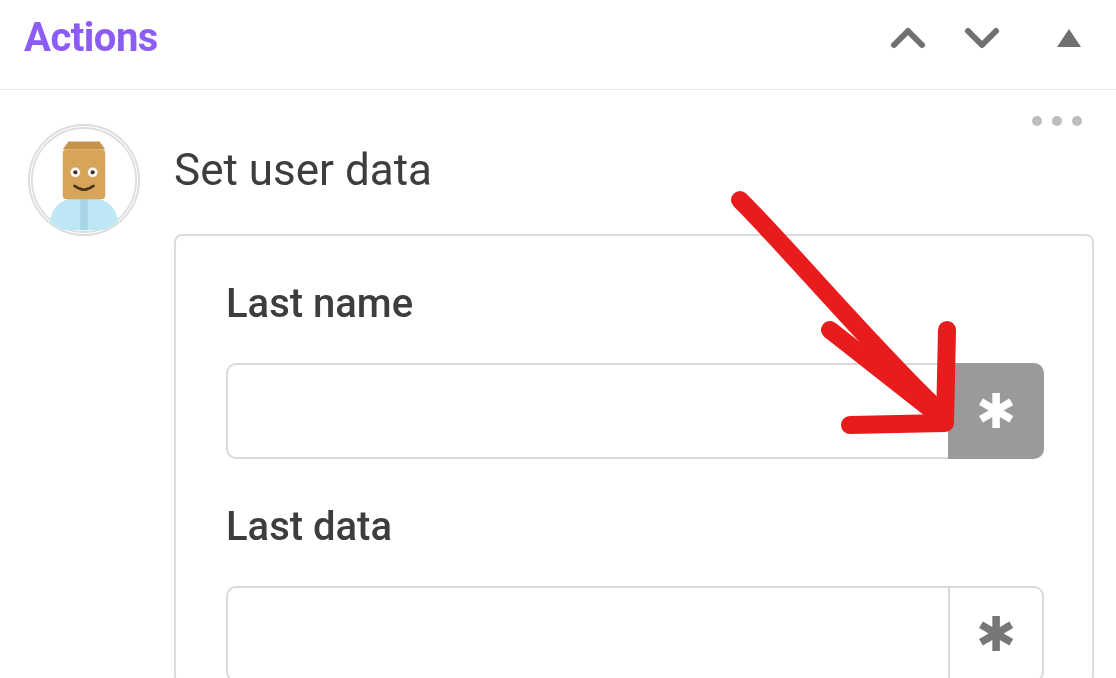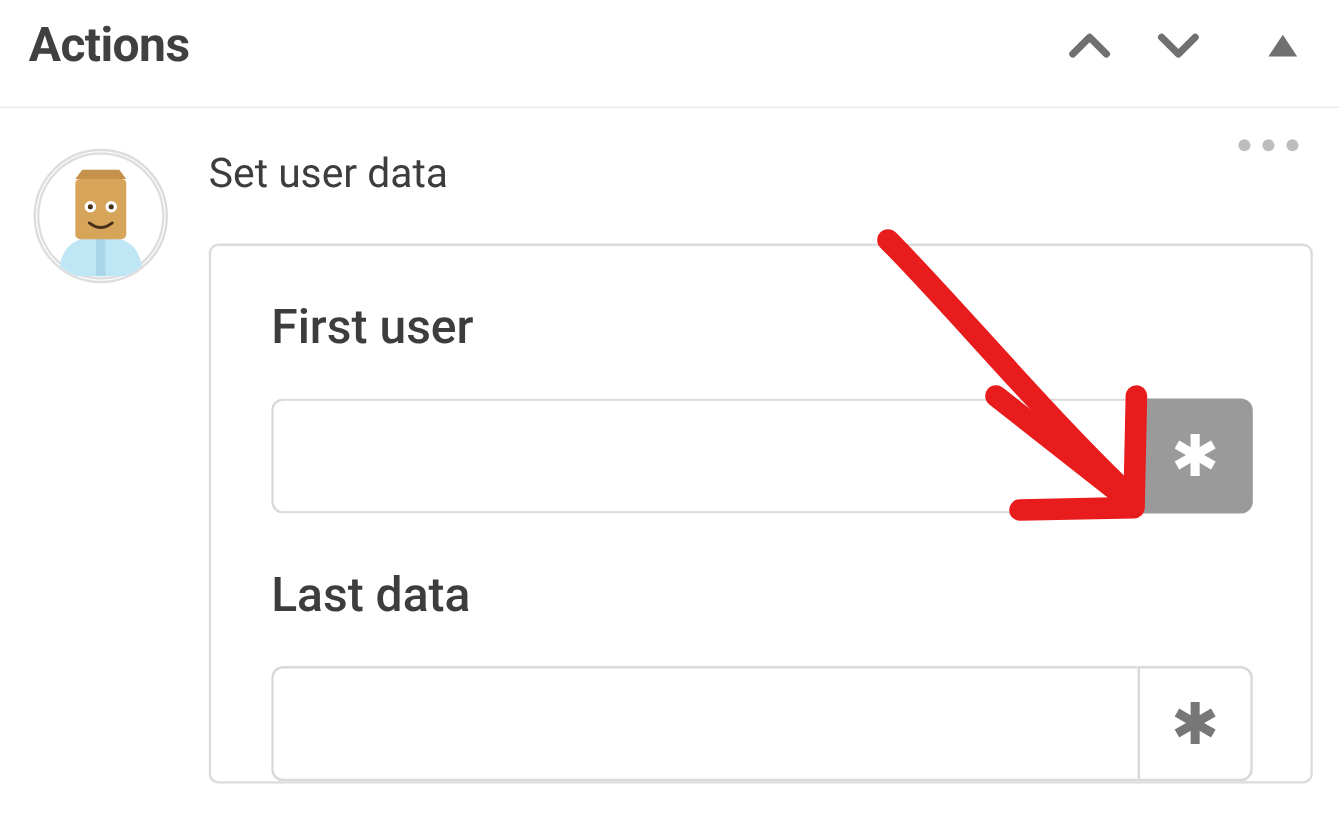--- a/index.html
+++ b/index.html
@@ -8,21 +8,21 @@
       display: flex;
       align-items: center;
       justify-content: space-between;
       padding: 14px 24px 28px 24px;
       border-bottom: 1px solid #e6e6e6;
     }
     .header-title {
       font-size: 40px;
       font-weight: 700;
       letter-spacing: -0.5px;
-      color: #404040;
+      color: #8b5cf6;
     }
     .header-controls {
       display: flex;
       align-items: center;
       gap: 30px;
       padding-right: 8px;
     }
     .chev { width: 44px; height: 44px; display: flex; align-items: center; justify-content: center; cursor: pointer; }
     .tri { width: 30px; height: 30px; display: flex; align-items: center; justify-content: center; cursor: pointer; margin-left: 20px; }
     .body-row {
@@ -42,24 +42,24 @@
       border-radius: 50%;
       border: 2px solid #ddd;
       display: block;
       background: #fff;
     }
     .section {
       flex: 1;
       padding-left: 26px;
     }
     .section-title {
-      font-size: 34px;
+      font-size: 44px;
       font-weight: 400;
       color: #3d3d3d;
-      margin-top: 1px;
+      margin-top: 20px;
       margin-bottom: 38px;
     }
     .dots {
       position: absolute;
       right: 34px;
       top: 26px;
       display: flex;
       gap: 10px;
       cursor: pointer;
     }
@@ -159,21 +159,21 @@
       <circle cx="65" cy="48" r="2.2" fill="#483018"></circle>
       <path d="M46,62 Q56,70 66,62" fill="none" stroke="#483018" stroke-width="2.5" stroke-linecap="round"></path>
     </svg>
   </div>
 
   <div class="section">
     <div class="section-title">Set user data</div>
 
     <div class="panel">
 
-      <div class="field-label">First user</div>
+      <div class="field-label">Last name</div>
       <div class="field-row">
         <input class="text-input" type="text" value="" style="">
         <div class="asterisk-btn asterisk-active">
           <span>✱</span>
         </div>
       </div>
 
       <div class="field-label">Last data</div>
       <div class="field-row" style="margin-bottom:0;">
         <input class="text-input" type="text" value="" style="">

